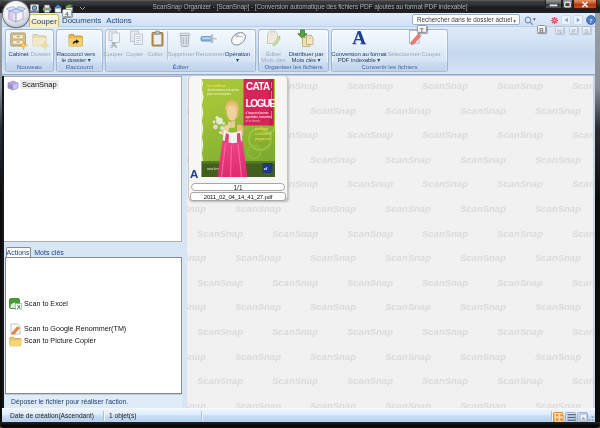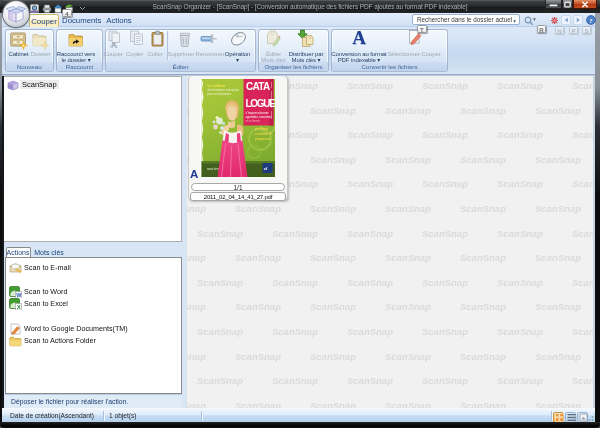--- a/index.html
+++ b/index.html
@@ -423,60 +423,42 @@
 <div id="amark">A</div>
 <div id="pager">1/1</div>
 <div id="fname">2011_02_04_14_41_27.pdf</div>
 </div>
 
 </div>
 <div id="actpanel" class="abs">
  <div class="acttab" style="left:1.5px; top:2px; width:25px; height:10px; line-height:10px; background:#fff; border:1px solid #8a8a8a; border-bottom:none; border-radius:2px 2px 0 0;">Actions</div>
  <div class="acttab" style="left:28px; top:3px; width:34px; height:9px; line-height:9px; white-space:nowrap;">Mots clés</div>
  <div id="actlist">
-<div class="aitem" style="top:2.5px;">
-            <svg width="13" height="12" style="position:absolute;left:1px;top:1px;">
-              <path d="M1 4 L6.5 1.5 L12 4 L12 10 L1 10 Z" fill="#e8dbb8" stroke="#a89868" stroke-width="0.6"></path>
-              <path d="M1 4 L6.5 7.5 L12 4" fill="none" stroke="#a89868" stroke-width="0.6"></path>
-              <rect x="3" y="2.5" width="7" height="4" fill="#fbfbf8" stroke="#bbb" stroke-width="0.4"></rect>
-              <path d="M8 6 L12.5 9.5 L11 11 L7 8 Z" fill="#e8b84a"></path>
-            </svg>
-            <span style="position:absolute; left:16px; top:2px;">Scan to E-mail</span>
-          </div>
-<div class="aitem" style="top:27.1px;">
-            <svg width="13" height="12" style="position:absolute;left:1px;top:0.5px;">
-              <rect x="0.5" y="0.5" width="10" height="10" rx="1.5" fill="#3f9e2e" stroke="#1e6012" stroke-width="0.6"></rect>
-              <path d="M1.5 7 Q5.5 2 9.5 7 L9.5 10 L1.5 10 Z" fill="#d8ecd0"></path>
-              <rect x="6.5" y="5.5" width="6" height="6.5" fill="#fff" stroke="#889" stroke-width="0.5"></rect>
-              <text x="7.3" y="11" font-size="5.5" font-weight="bold" fill="#2a5aae" font-family="Liberation Sans">W</text>
-            </svg>
-            <span style="position:absolute; left:16px; top:2px;">Scan to Word</span>
-          </div>
 <div class="aitem" style="top:39.4px;text-decoration:underline;">
             <svg width="13" height="12" style="position:absolute;left:1px;top:0.5px;">
               <rect x="0.5" y="0.5" width="10" height="10" rx="1.5" fill="#3f9e2e" stroke="#1e6012" stroke-width="0.6"></rect>
               <path d="M1.5 7 Q5.5 2 9.5 7 L9.5 10 L1.5 10 Z" fill="#d8ecd0"></path>
               <rect x="6.5" y="5.5" width="6" height="6.5" fill="#fff" stroke="#889" stroke-width="0.5"></rect>
               <text x="8" y="11" font-size="5.5" font-weight="bold" fill="#1e7a2e" font-family="Liberation Sans">X</text>
             </svg>
             <span style="position:absolute; left:16px; top:2px;">Scan to Excel</span>
           </div>
 <div class="aitem" style="top:64.0px;">
             <svg width="13" height="12" style="position:absolute;left:1px;top:0.5px;">
               <path d="M2 1 L9 1 L11 3 L11 11 L2 11 Z" fill="#fdfdfd" stroke="#99a" stroke-width="0.6"></path>
               <path d="M3 9.5 L8.5 3.5 L10.5 5 L5.5 11 L2.8 11.3 Z" fill="#e8883a" stroke="#c06018" stroke-width="0.4"></path>
             </svg>
-            <span style="position:absolute; left:16px; top:2px;">Word to Google Documents(TM)</span>
+            <span style="position:absolute; left:16px; top:2px;">Scan to Google Renommer(TM)</span>
           </div>
 <div class="aitem" style="top:76.3px;">
             <svg width="13" height="12" style="position:absolute;left:1px;top:1px;">
               <path d="M0.8 3 Q0.8 2.2 1.6 2.2 L4.5 2.2 L5.8 3.5 L11.2 3.5 Q12 3.5 12 4.3 L12 10 Q12 10.8 11.2 10.8 L1.6 10.8 Q0.8 10.8 0.8 10 Z" fill="#ecc95e" stroke="#b8922e" stroke-width="0.6"></path>
               <path d="M0.8 5.5 L12 5.5 L12 10 Q12 10.8 11.2 10.8 L1.6 10.8 Q0.8 10.8 0.8 10 Z" fill="#f5d87a"></path>
             </svg>
-            <span style="position:absolute; left:16px; top:2px;">Scan to Actions Folder</span>
+            <span style="position:absolute; left:16px; top:2px;">Scan to Picture Copier</span>
           </div>
 
  </div>
  <div id="droptext">Déposer le fichier pour réaliser l'action.</div>
 </div>
 </div>
 
 <div id="statusbar" class="abs">
  <span style="position:absolute; left:8px; top:3px;">Date de création(Ascendant)</span>
  <span style="position:absolute; left:107px; top:3px;">1 objet(s)</span>

